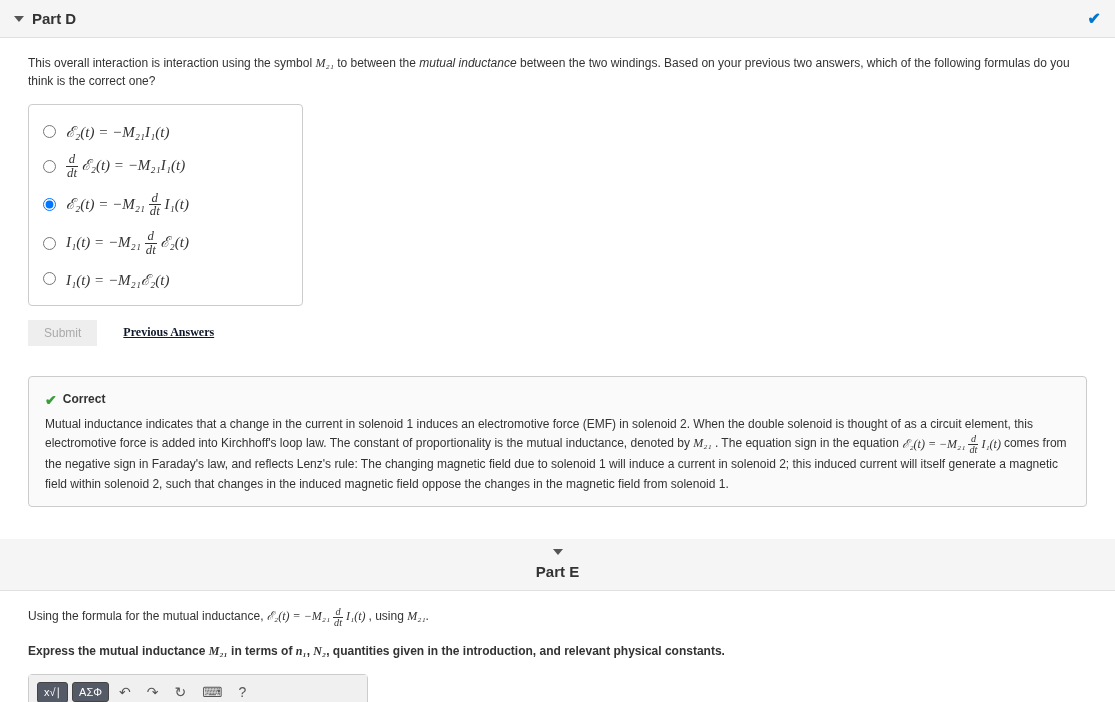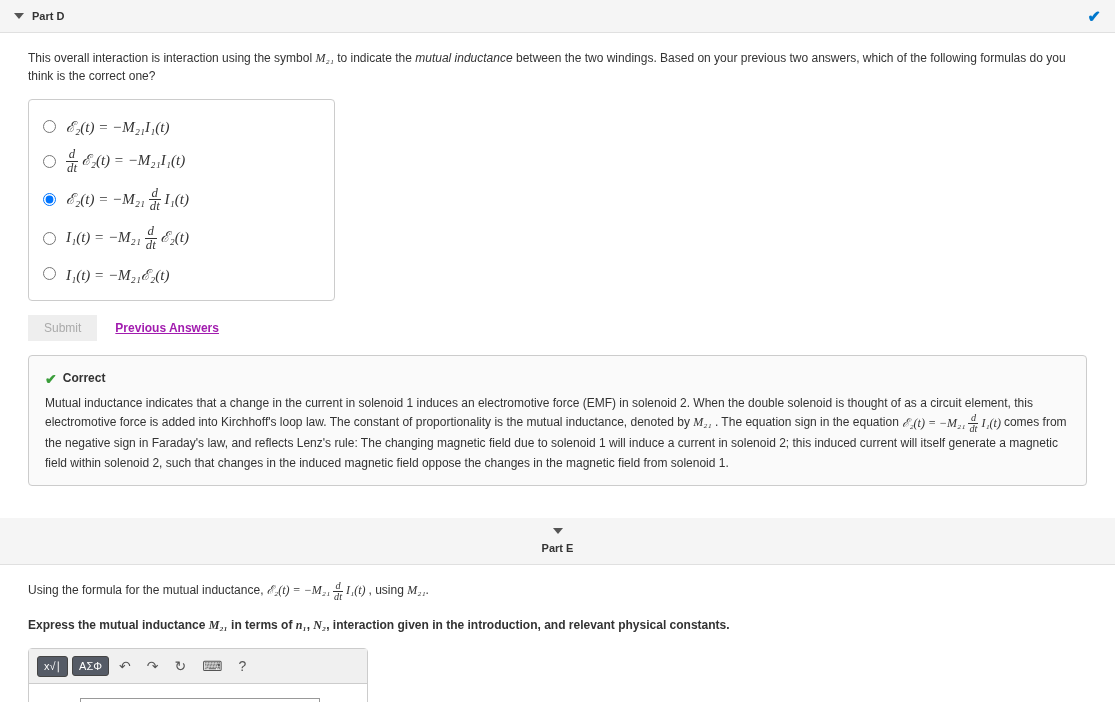--- a/index.html
+++ b/index.html
@@ -1,29 +1,29 @@
 <!DOCTYPE html>
 <html><head>
 <meta charset="utf-8">
 <style>
   * { box-sizing: border-box; margin: 0; padding: 0; }
   body { font-family: Arial, Helvetica, sans-serif; font-size: 12px; color: #333; background: #fff; width: 1115px; }
   .part-header { display: flex; align-items: center; gap: 8px; padding: 10px 14px; background: #f5f5f5; border-bottom: 1px solid #e0e0e0; position: relative; }
   .part-header .caret { width: 0; height: 0; border-left: 5px solid transparent; border-right: 5px solid transparent; border-top: 6px solid #555; }
-  .part-header .title { font-weight: bold; font-size: 11px; }
+  .part-header .title { font-weight: bold; font-size: 15px; }
   .part-header .check-mark { position: absolute; right: 14px; color: #0077cc; font-size: 16px; font-weight: bold; }
   .section-body { padding: 16px 28px 24px 28px; }
   .prompt-text { margin-bottom: 14px; line-height: 1.5; }
-  .options-box { border: 1px solid #ccc; border-radius: 4px; padding: 10px 14px; width: 307px; margin-bottom: 14px; }
+  .options-box { border: 1px solid #ccc; border-radius: 4px; padding: 10px 14px; width: 275px; margin-bottom: 14px; }
   .opt-row { display: flex; align-items: center; gap: 10px; padding: 6px 0; font-family: 'Times New Roman', serif; font-size: 15px; }
   .opt-row input { margin: 0; }
-  .btn-row { display: flex; align-items: center; gap: 18px; margin-bottom: 14px; }
+  .btn-row { display: flex; align-items: center; gap: 26px; margin-bottom: 30px; }
   .btn { padding: 6px 16px; font-size: 12px; cursor: pointer; border: none; }
   .btn-disabled { background: #eee; color: #aaa; }
-  .link { color: #a21caf; text-decoration: underline; font-weight: bold; cursor: pointer; }
+  .link { color: #0f172a; text-decoration: underline; font-weight: bold; cursor: pointer; font-family: Liberation Serif, serif; }
   .feedback-box { border: 1px solid #ccc; border-radius: 4px; background: #fafafa; padding: 12px 16px; line-height: 1.6; }
   .fb-title { display: flex; align-items: center; gap: 6px; font-weight: bold; color: #333; margin-bottom: 4px; }
   .fb-title .chk { color: #3a9d3a; font-size: 14px; }
   .math { font-family: 'Times New Roman', serif; font-style: italic; }
   .answer-area { border: 1px solid #ccc; border-radius: 4px; width: 340px; padding: 0 0 14px 0; margin: 14px 0; }
   .toolbar { display: flex; align-items: center; gap: 4px; background: #f0f0f0; padding: 6px 8px; border-bottom: 1px solid #ccc; }
   .tb-btn { background: #555b66; color: #fff; border: 1px solid #444; border-radius: 3px; padding: 3px 6px; font-size: 11px; cursor: pointer; }
   .tb-icon { color: #555; padding: 3px 6px; cursor: pointer; font-size: 14px; }
   .answer-row { display: flex; align-items: center; gap: 8px; padding: 14px 14px 0 14px; }
   .answer-input { border: 1px solid #999; height: 28px; width: 240px; padding: 0 6px; }
@@ -38,21 +38,21 @@
 <div class="part-header">
   <span class="caret"></span>
   <span class="title">Part D</span>
   <span class="check-mark">✔</span>
 </div>
 
 <div class="section-body">
   <p class="prompt-text">
     <span>This overall interaction is interaction using the symbol </span>
     <span class="math">M₂₁</span>
-    <span> to indicate the </span>
+    <span> to between the </span>
     <i>mutual inductance</i>
     <span> between the two windings. Based on your previous two answers, which of the following formulas do you think is the correct one?</span>
   </p>
 
   <div class="options-box">
     <label class="opt-row">
       <input type="radio" name="pd" style="">
       <span class="math">ℰ₂(t) = −M₂₁I₁(t)</span>
     </label>
     <label class="opt-row">
@@ -116,21 +116,21 @@
 <div class="section-body">
   <p class="prompt-text">
     <span>Using the formula for the mutual inductance, </span>
     <span class="math">
       <span>ℰ₂(t) = −M₂₁</span>
       <span class="frac"><span class="top">d</span><span class="bot">dt</span></span>
       <span>I₁(t)</span>
     </span><span>, using </span><span class="math">M₂₁</span><span>.</span>
   </p>
   <p class="prompt-text bold">
-    <span>Express the mutual inductance </span><span class="math">M₂₁</span><span> in terms of </span><span class="math">n₁</span><span>, </span><span class="math">N₂</span><span>, interaction given in the introduction, and relevant physical constants.</span>
+    <span>Express the mutual inductance </span><span class="math">M₂₁</span><span> in terms of </span><span class="math">n₁</span><span>, </span><span class="math">N₂</span><span>, quantities given in the introduction, and relevant physical constants.</span>
   </p>
 
   <div class="answer-area">
     <div class="toolbar">
       <span class="tb-btn">x√∣</span>
       <span class="tb-btn">ΑΣΦ</span>
       <span class="tb-icon">↶</span>
       <span class="tb-icon">↷</span>
       <span class="tb-icon">↻</span>
       <span class="tb-icon">⌨</span>

